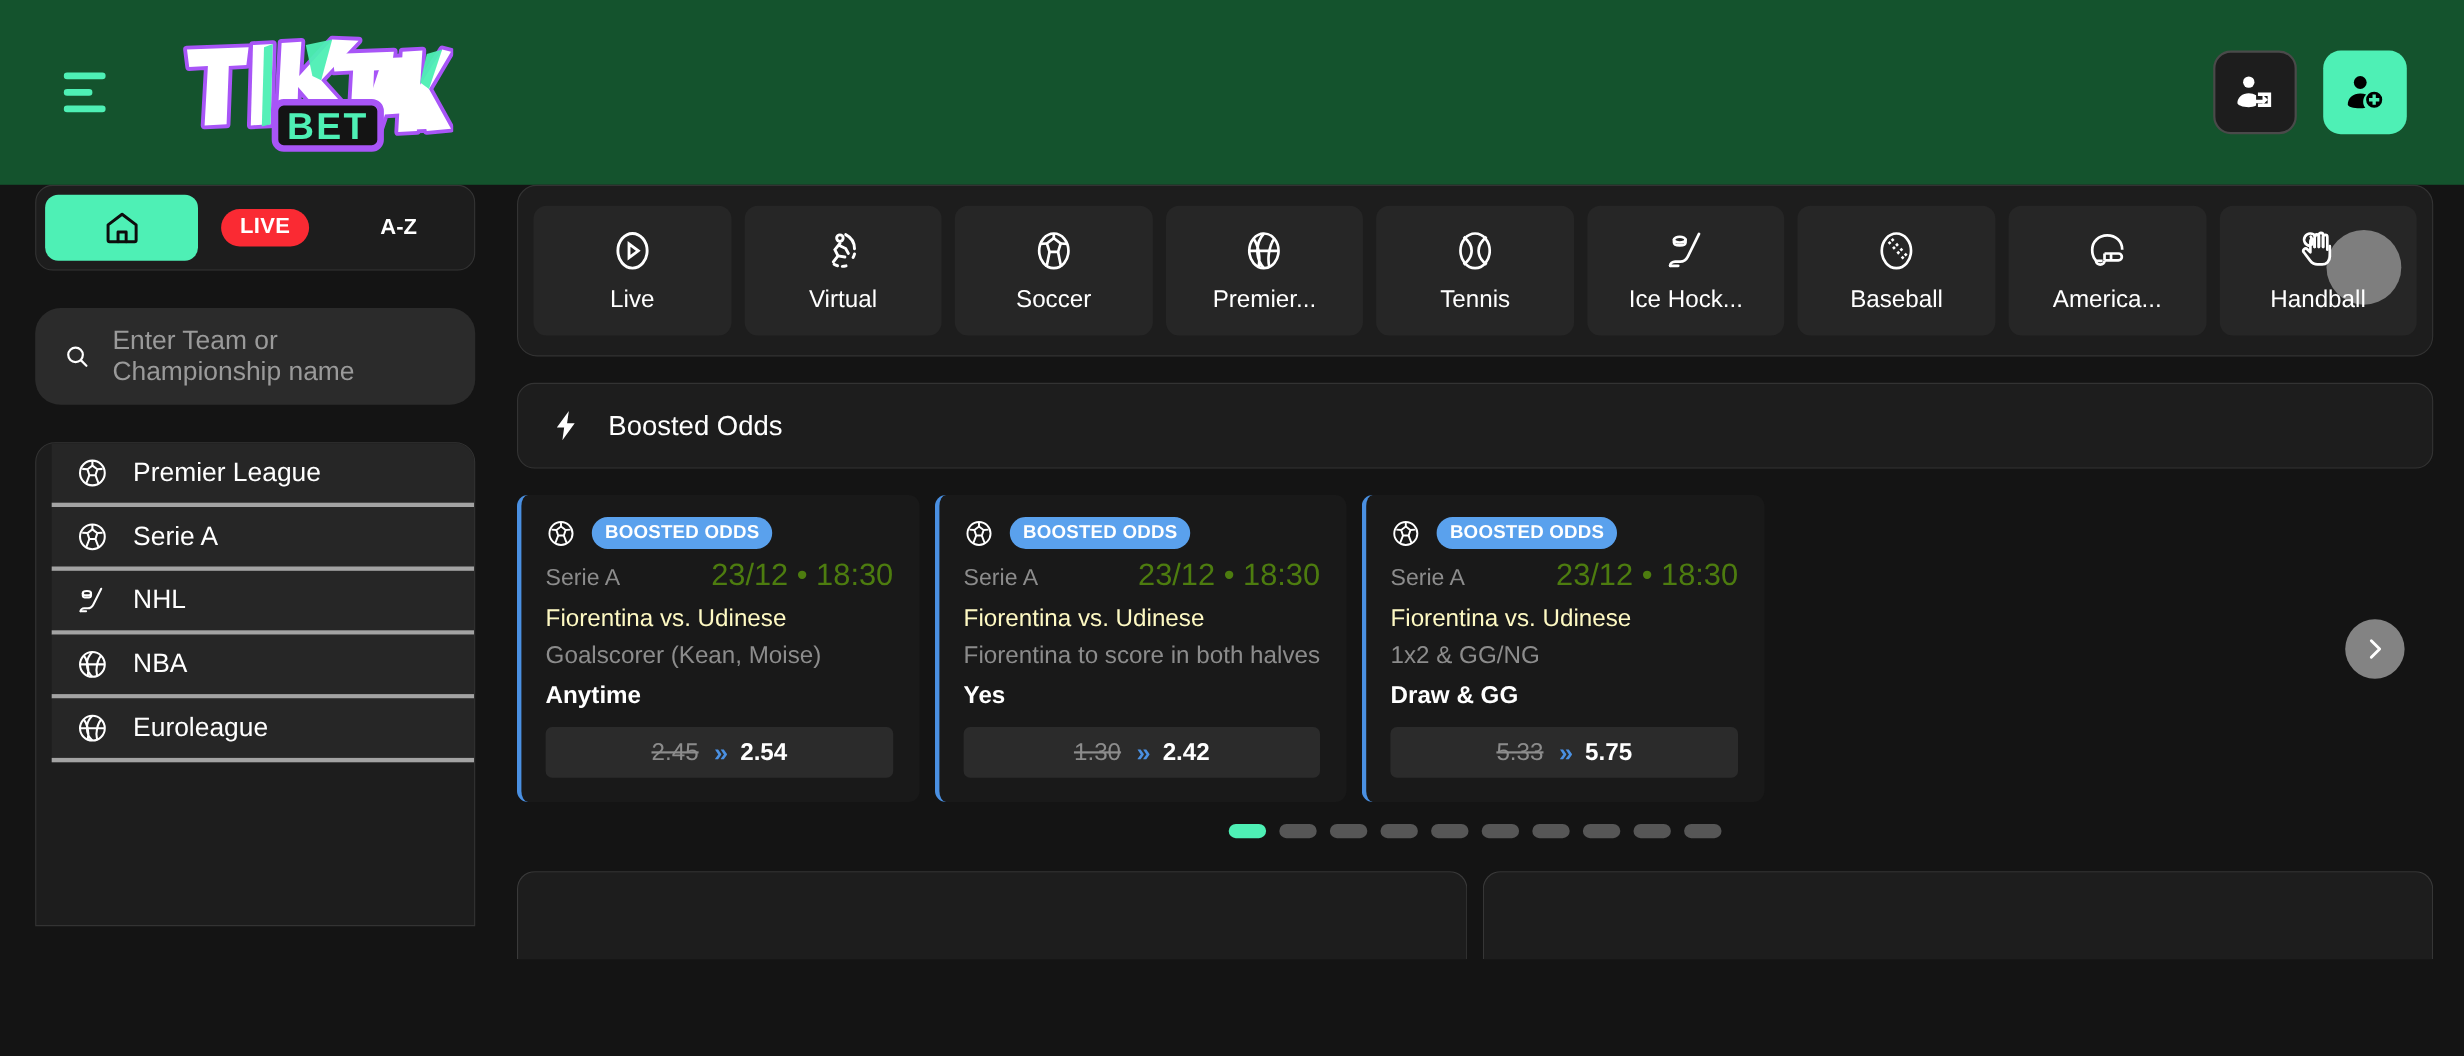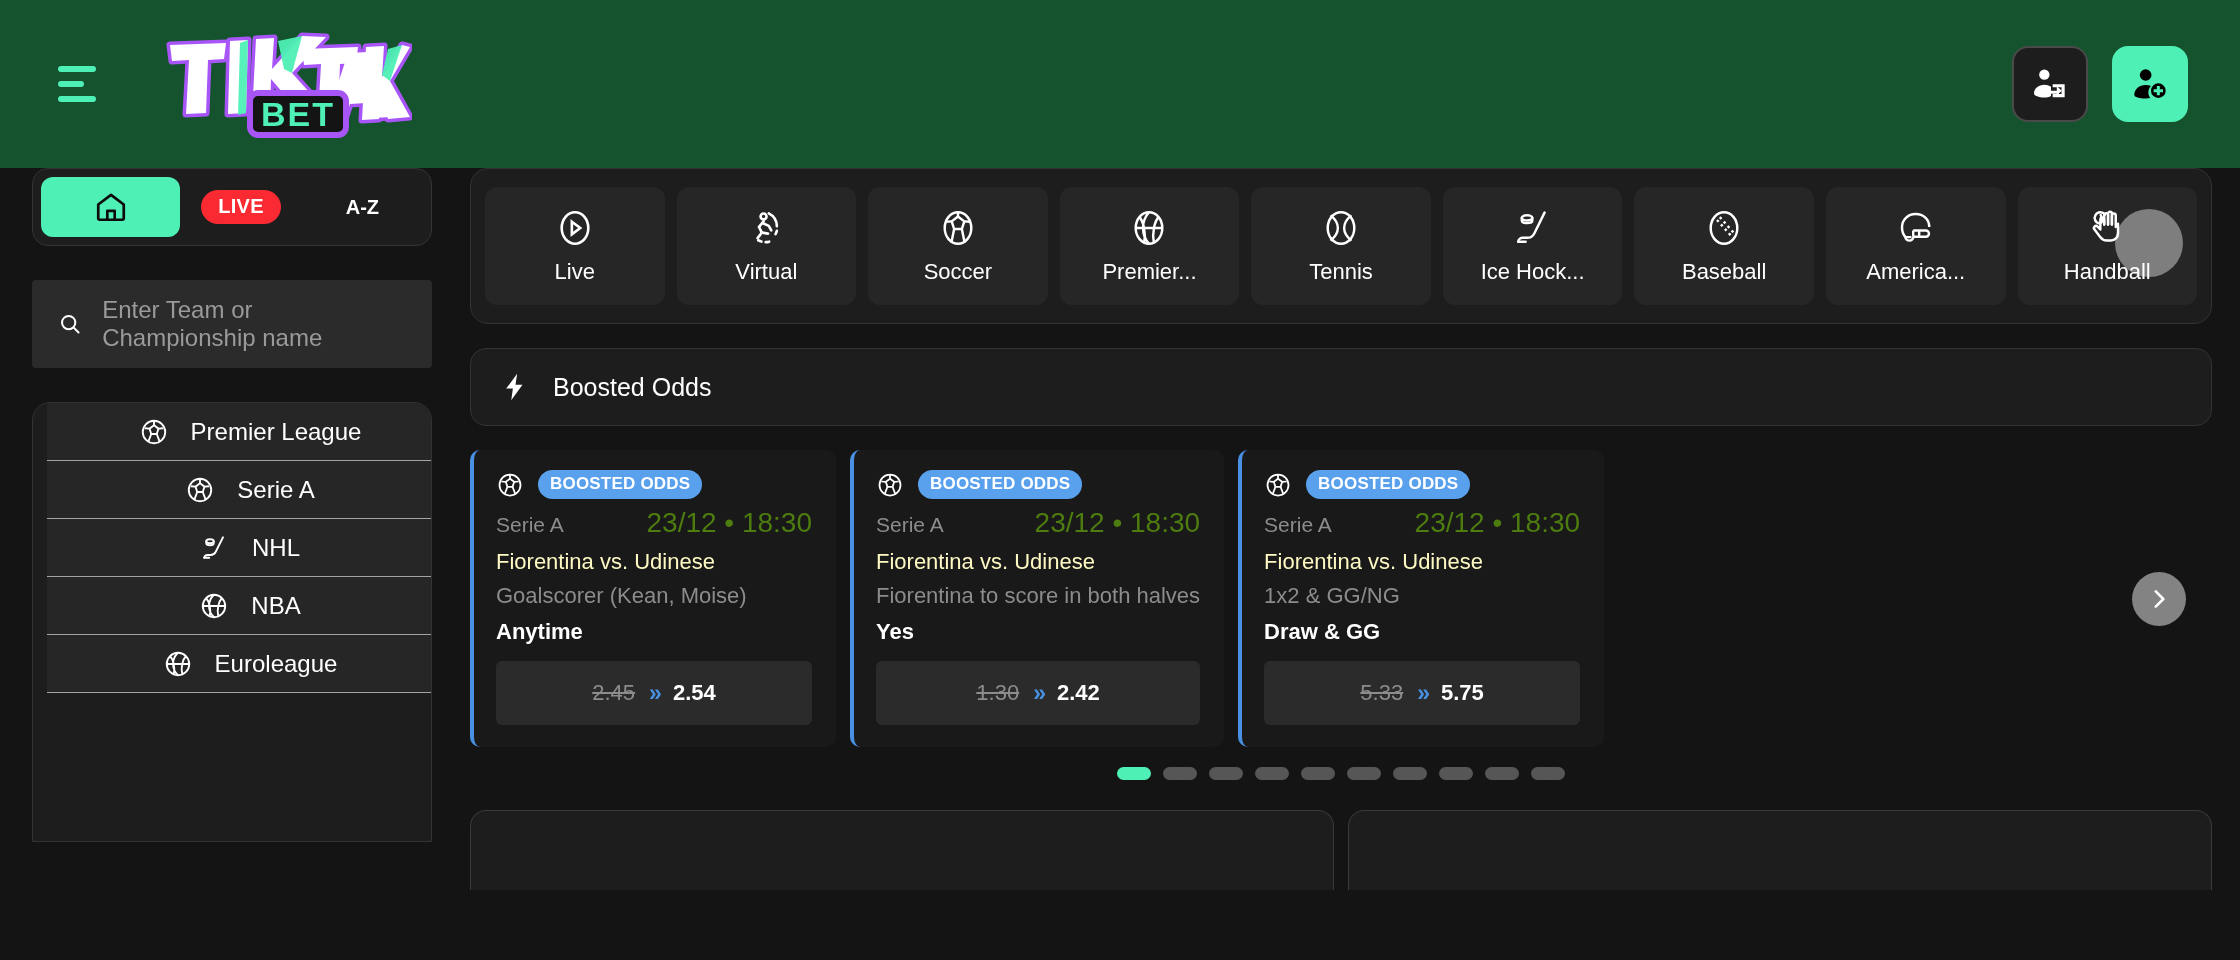--- a/index.html
+++ b/index.html
@@ -67,21 +67,21 @@
     display: flex; align-items: center; justify-content: center;
     cursor: pointer; font-size: 20px; font-weight: bold; color: #ffffff;
   }
   .tab.active { background: #4ef0b5; color: #111; flex: 1.15; }
   .live-badge {
     background: #fa2a33; color: #fff; font-size: 20px; font-weight: bold;
     border-radius: 999px; padding: 5px 17px 6px; letter-spacing: 0.3px;
   }
 
   .searchbox {
-    height: 88px; border-radius: 4px; background: #2b2b2b;
+    height: 88px; border-radius: 23px; background: #2b2b2b;
     display: flex; align-items: center; gap: 20px; padding: 0 26px;
     margin-bottom: 34px; cursor: text;
   }
   .searchbox .ph { font-size: 24px; color: #9a9a9a; }
 
   .panel {
     background: #1d1d1d; border: 1px solid #333333;
     border-radius: 18px 18px 0 0;
     min-height: 440px;
     overflow: hidden;
@@ -94,23 +94,22 @@
   .panel-collapse {
     margin-left: auto; width: 34px; height: 34px;
     display:flex; align-items:center; justify-content:center; cursor: pointer;
   }
   .panel-collapse i { display:block; width: 26px; height: 4px; background: #fff; border-radius:2px; }
 
   .league-list { padding: 0 0 0 14px; }
   .league-item {
     height: 58px; display: flex; align-items: center; gap: 22px;
     padding-left: 22px; background: #262626;
-    border-bottom: 1px solid #a3a3a3;
+    border-bottom: 4px solid #a3a3a3;
     cursor: pointer;
-    justify-content: center;
   }
   .league-item .lbl { font-size: 24px; color: #fff; }
 
   
   .main { flex: 1; padding-right: 28px; min-width: 0; }
 
   .sports-nav {
     background: #1d1d1d; border: 1px solid #333;
     border-radius: 18px; padding: 18px 14px;
     display: flex; gap: 12px; margin-bottom: 24px;
@@ -151,21 +150,21 @@
     background: #5aa1ed; color: #fff; font-size: 17px; font-weight: bold;
     border-radius: 999px; padding: 4px 12px 5px; letter-spacing: 0.2px;
   }
   .row-meta { display: flex; align-items: baseline; margin-bottom: 10px; }
   .league-nm { font-size: 21px; color: #8c8c8c; }
   .dtm { margin-left: auto; font-size: 28px; color: #4d7c0f; white-space: nowrap; }
   .match { font-size: 22px; color: #fef9c3; margin-bottom: 8px; white-space: nowrap; }
   .market { font-size: 22px; color: #8c8c8c; margin-bottom: 10px; white-space: nowrap; }
   .pick { font-size: 22px; font-weight: bold; color: #fff; margin-bottom: 16px; white-space: nowrap; }
   .odds-btn {
-    background: #2b2b2b; border-radius: 6px; height: 64px;
+    background: #2b2b2b; border-radius: 6px; height: 46px;
     display: flex; align-items: center; justify-content: center; gap: 14px;
     cursor: pointer;
   }
   .odd-old { font-size: 22px; color: #8c8c8c; text-decoration: line-through; }
   .odd-new { font-size: 22px; font-weight: bold; color: #fff; }
   .chev2 { color: #4a90e2; font-size: 23px; font-weight: bold; letter-spacing: -3px; }
 
   .carousel-next {
     position: absolute; right: 26px; top: 50%; transform: translateY(-50%);
     width: 54px; height: 54px; border-radius: 50%;

